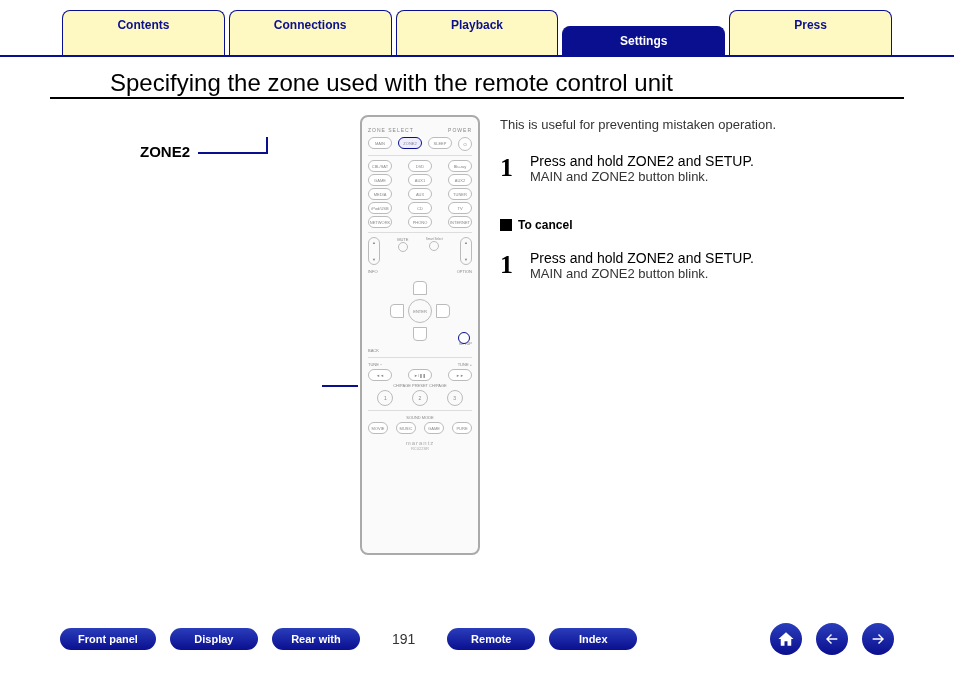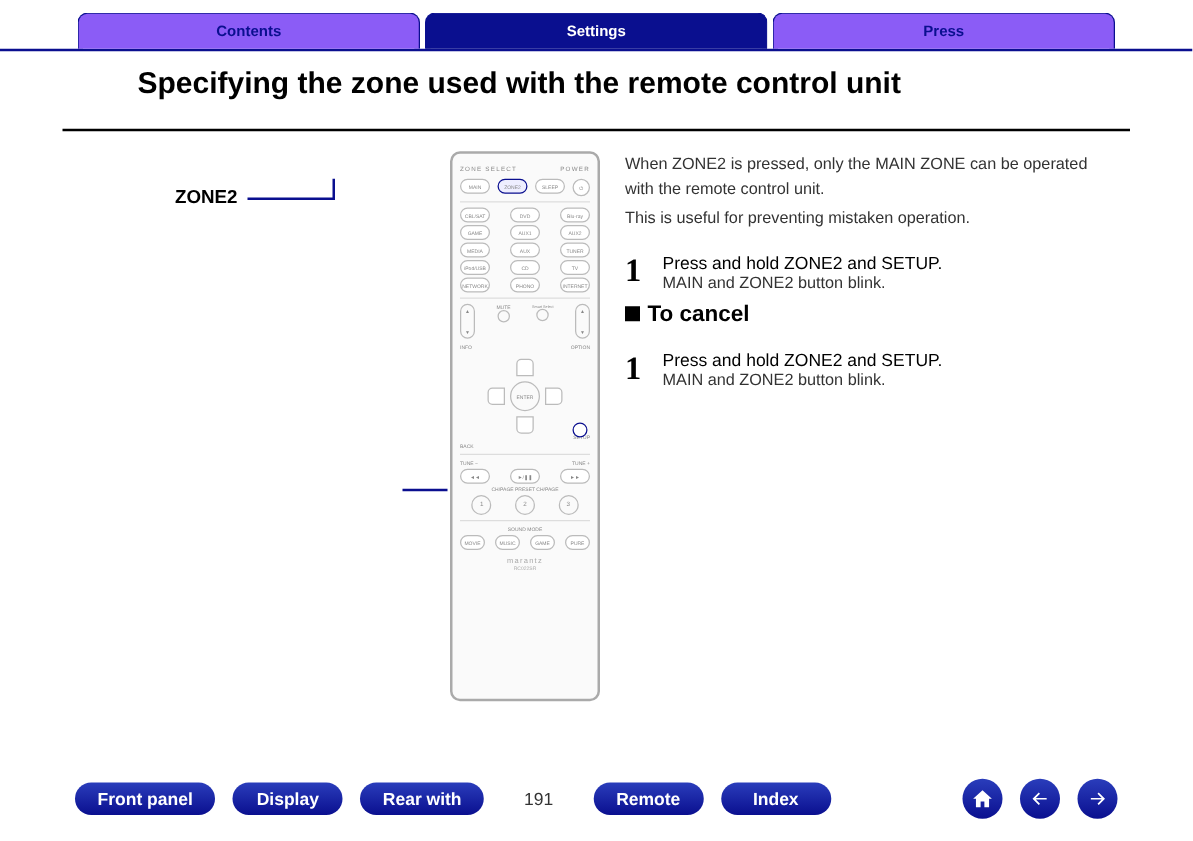--- a/index.html
+++ b/index.html
@@ -22,36 +22,37 @@
       gap: 0;
       border-bottom: 2px solid #0a0f8f;
     }
     .tab {
       flex: 1;
       text-align: center;
       padding: 7px 0;
       font-size: 12px;
       font-weight: bold;
       color: #0a0f8f;
-      background: #8b5cf6;
+      background: #fef9c3;
       border: 1px solid #0a0f8f;
       border-bottom: none;
       border-radius: 8px 8px 0 0;
       margin: 0 2px;
       cursor: pointer;
     }
     .tab.active {
       background: #0a0f8f;
       color: #fff;
+      margin-top: 16px;
     }
     
     .page-title {
       font-size: 24px;
-      font-weight: bold;
-      padding: 12px 60px 22px;
+      font-weight: normal;
+      padding: 12px 60px 0;
       border-bottom: 2px solid #000;
       margin: 0 50px 16px 50px;
     }
     
     .content {
       display: flex;
       padding: 0 60px;
     }
     .left-col {
       width: 420px;
@@ -290,22 +291,22 @@
       font-weight: normal;
       font-size: 14px;
     }
     .step-sub {
       font-size: 13px;
       color: #333;
     }
     .subsection {
       display: flex;
       align-items: center;
-      margin-top: 8px;
-      font-size: 18px;
+      margin-top: 34px;
+      font-size: 12px;
       font-weight: bold;
     }
     .sq {
       width: 12px;
       height: 12px;
       background: #000;
       margin-right: 6px;
     }
     
     .bottom-nav {
@@ -314,21 +315,21 @@
       left: 0;
       right: 0;
       display: flex;
       align-items: center;
       padding: 0 60px;
       gap: 14px;
     }
     .bnav-btn {
       background: linear-gradient(#2a3dbb, #0a0f8f);
       color: #fff;
-      font-size: 14px;
+      font-size: 11px;
       font-weight: bold;
       padding: 5px 18px;
       border-radius: 14px;
       cursor: pointer;
       text-align:center;
       min-width: 88px;
     }
     .page-num {
       font-size: 14px;
       color: #333;
@@ -345,20 +346,22 @@
       cursor: pointer;
       color:#fff;
     }
     .round-btn svg { fill: #fff; }
   </style>
 </head>
 <body>
 
 <div class="top-nav">
   <div class="tab">Contents</div>
+  <div class="tab">Connections</div>
+  <div class="tab">Playback</div>
   <div class="tab active">Settings</div>
   <div class="tab">Press</div>
 </div>
 
 <h1 class="page-title">Specifying the zone used with the remote control unit</h1>
 
 <div class="content">
   <div class="left-col">
     <div class="callout-zone2">ZONE2</div>
     <div class="line-zone2"></div>
@@ -463,21 +466,20 @@
         <div class="btn" style="width:20px">MUSIC</div>
         <div class="btn" style="width:20px">GAME</div>
         <div class="btn" style="width:20px">PURE</div>
       </div>
       <div class="brand">marantz</div>
       <div class="brand-sub">RC022SR</div>
     </div>
   </div>
 
   <div class="right-col">
-    <p class="para">When ZONE2 is pressed, only the MAIN ZONE can be operated with the remote control unit.</p>
     <p class="para">This is useful for preventing mistaken operation.</p>
 
     <div class="step">
       <div class="step-num">1</div>
       <div class="step-body">
         <div class="step-title">Press and hold ZONE2 and SETUP.</div>
         <div class="step-sub">MAIN and ZONE2 button blink.</div>
       </div>
     </div>
 

